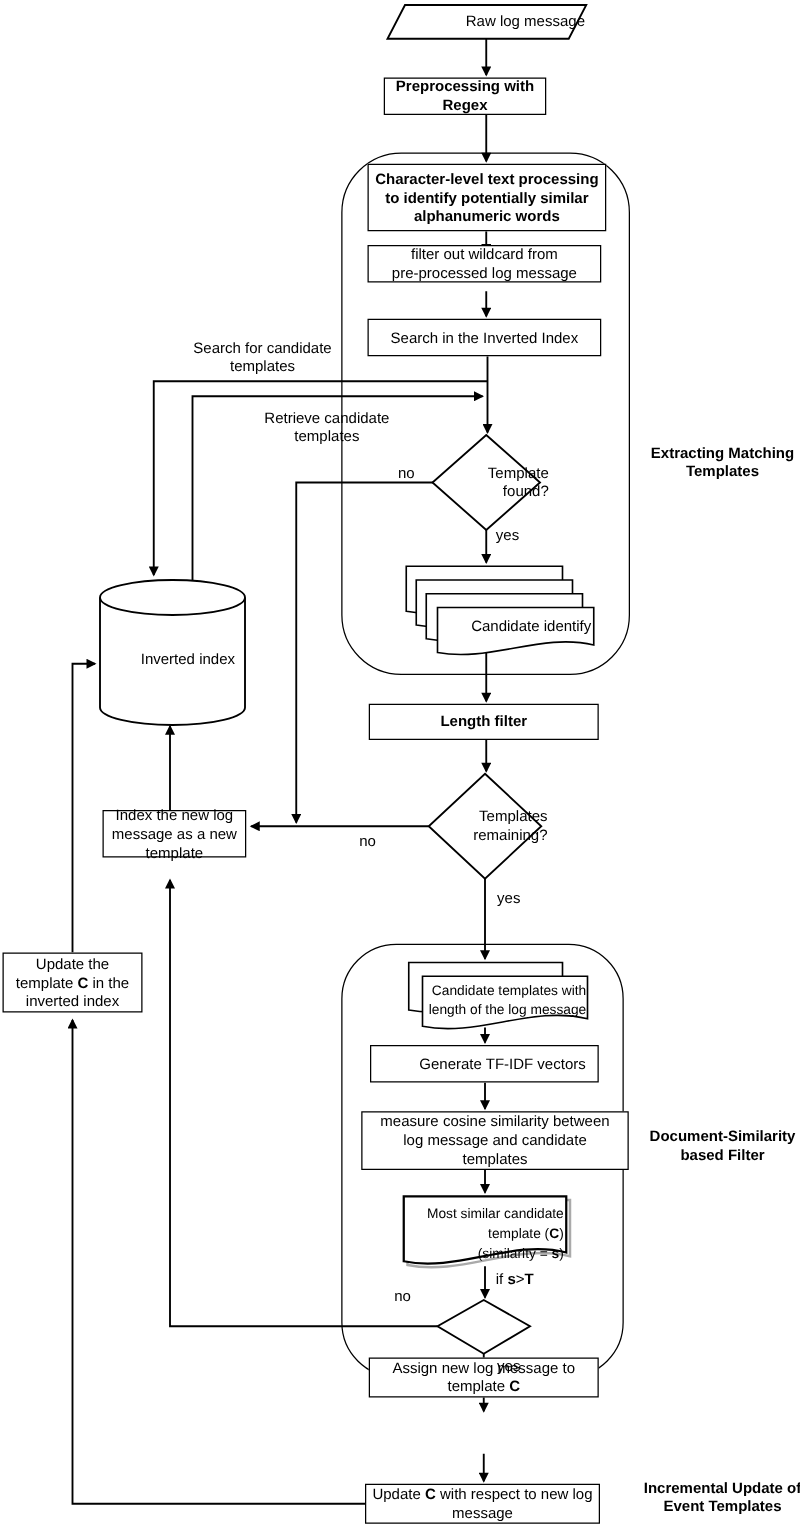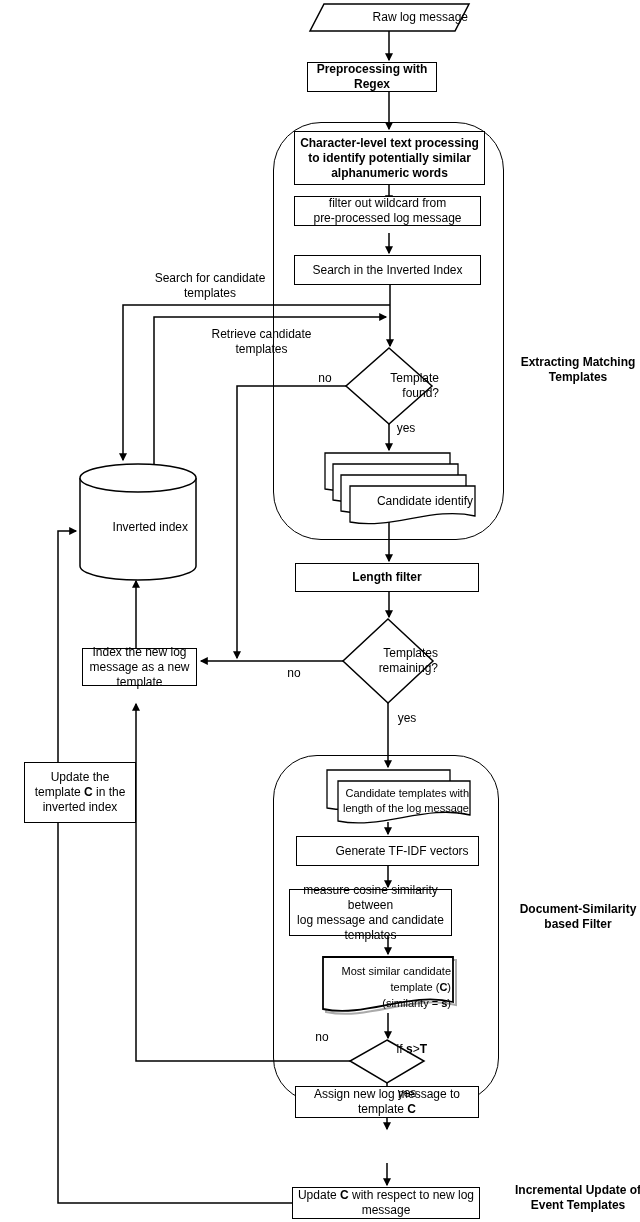--- a/index.html
+++ b/index.html
@@ -113,31 +113,31 @@
   <div class="box boldtx" style="left:295px;top:563px;width:184px;height:29px;">
     <div class="tx">Length filter</div>
   </div>
 
   <div class="box" style="left:82px;top:648px;width:115px;height:38px;">
     <div class="tx">Index the new log
 message as a new
 template</div>
   </div>
 
-  <div class="box" style="left:2px;top:762px;width:112px;height:61px;margin-left:22px;">
+  <div class="box" style="left:2px;top:762px;width:112px;height:48px;">
     <div class="tx"><span>Update the
 template </span><span class="b">C</span><span> in the
 inverted index</span></div>
   </div>
 
   <div class="box" style="left:296px;top:836px;width:183px;height:30px;padding-left:29px;">
     <div class="tx">Generate TF-IDF vectors</div>
   </div>
 
-  <div class="box" style="left:289px;top:889px;width:163px;height:47px;">
+  <div class="box" style="left:289px;top:889px;width:214px;height:47px;">
     <div class="tx">measure cosine similarity between
 log message and candidate
 templates</div>
   </div>
 
   <div class="box" style="left:295px;top:1086px;width:184px;height:32px;">
     <div class="tx"><span>Assign new log message to
 template </span><span class="b">C</span></div>
   </div>
 
@@ -158,21 +158,21 @@
 
   <div class="overlay" style="left:88px;top:520px;width:100px;">Inverted index</div>
 
   <div class="overlay small" style="left:340px;top:786px;width:129px;">Candidate templates with
 length of the log message</div>
 
   <div class="overlay small" style="left:325px;top:963px;width:126px;line-height:16px;"><span>Most similar candidate
 template (</span><span class="b">C</span><span>)
 (similarity = </span><span class="b">s</span><span>)</span></div>
 
-  <div class="overlay" style="left:347px;top:1042px;width:80px;"><span>if </span><span class="b">s</span><span>&gt;</span><span class="b">T</span></div>
+  <div class="overlay" style="left:347px;top:1016px;width:80px;"><span>if </span><span class="b">s</span><span>&gt;</span><span class="b">T</span></div>
 
   <div class="edgelbl" style="left:145px;top:271px;width:130px;">Search for candidate
 templates</div>
   <div class="edgelbl" style="left:155px;top:327px;width:125px;padding-left:44px;">Retrieve candidate
 templates</div>
   <div class="edgelbl" style="left:312px;top:371px;width:26px;">no</div>
   <div class="edgelbl" style="left:391px;top:421px;width:30px;">yes</div>
   <div class="edgelbl" style="left:281px;top:666px;width:26px;">no</div>
   <div class="edgelbl" style="left:392px;top:711px;width:30px;">yes</div>
   <div class="edgelbl" style="left:309px;top:1030px;width:26px;">no</div>

